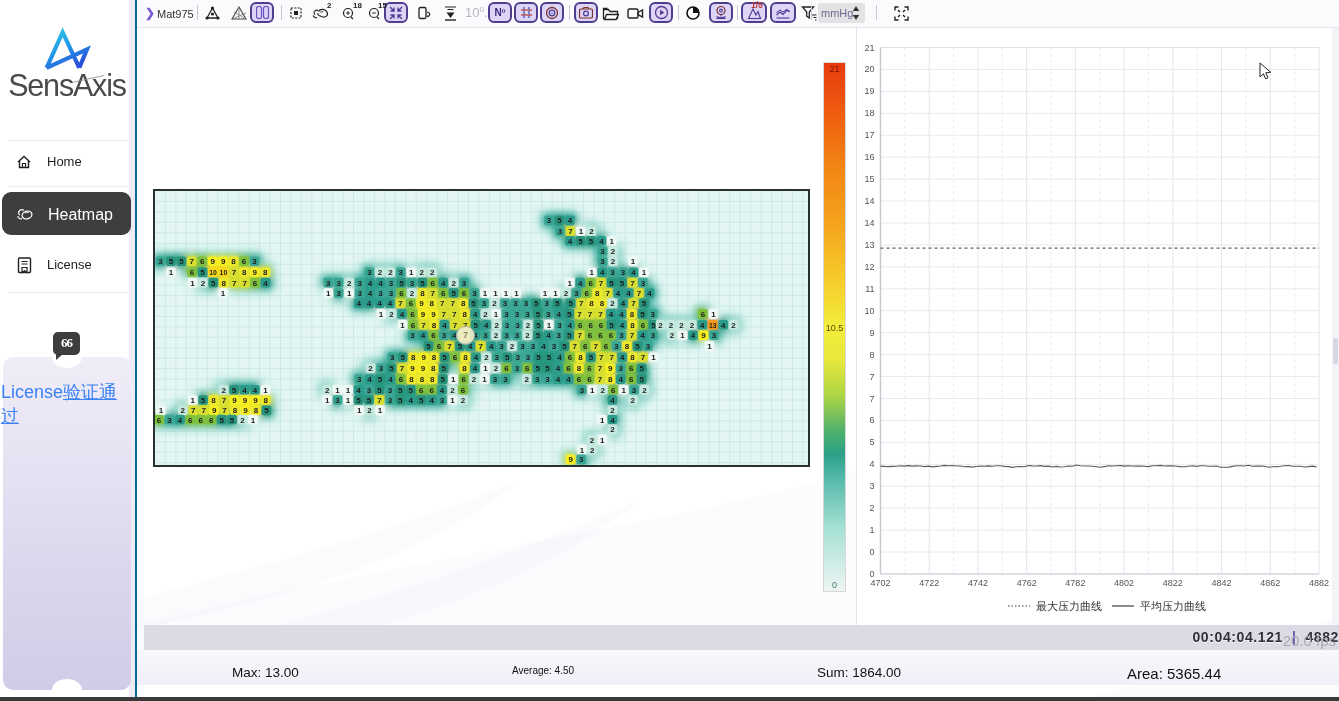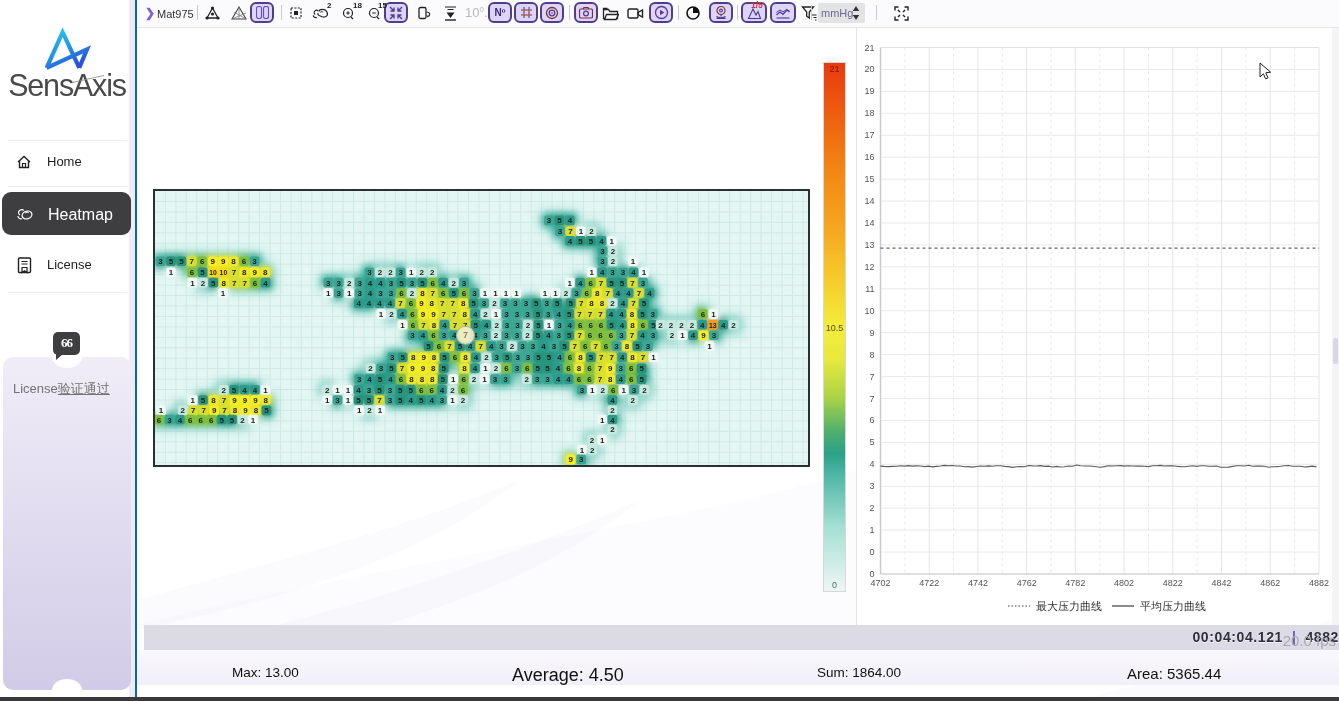--- a/index.html
+++ b/index.html
@@ -41,21 +41,21 @@
         <path d="M5 15.5v-5h5v5l-2.5-1.8z" fill="#fff" stroke="#222" stroke-width="1.2"></path>
       </svg>
 <div style="position:absolute;left:47px;top:9px;font-size:13px;color:#1d1d1f">License</div>
     </div>
     <div style="position:absolute;left:8px;top:292px;width:119px;height:1px;background:#ececf0"></div>
     <div style="position:absolute;left:3px;top:357px;width:128px;height:333px;border-radius:10px;
 background:linear-gradient(to bottom,#f0edf8 0%,#e2ddf0 45%,#d2cbe7 100%)"></div>
     <div style="position:absolute;left:52px;top:346px;width:30px;height:22px;border-radius:50%;background:#fff"></div>
     <div style="position:absolute;left:53px;top:332px;width:27px;height:23px;background:#3e3e40;border-radius:5px;color:#fff;font-weight:700;font-size:13px;text-align:center;line-height:22px;letter-spacing:-1px;font-family:'Liberation Serif',serif">66</div>
 <div style="position:absolute;left:56px;top:354px;width:0;height:0;border-left:7px solid #3e3e40;border-bottom:6px solid transparent"></div>
-    <div style="position:absolute;left:13px;top:380px;font-size:13px;color:#737373">License<span style="text-decoration:underline">验证通过</span></div>
+    <div style="position:absolute;left:1px;top:380px;font-size:18px;color:#3b82f6">License<span style="text-decoration:underline">验证通过</span></div>
     <div style="position:absolute;left:52px;top:679px;width:30px;height:22px;border-radius:50%;background:#fff"></div>
   </div>
 <div style="position:absolute;left:137px;top:0;width:1202px;height:28px;background:#fbfafd;border-bottom:1px solid #e6e4ee">
     <div style="position:absolute;left:8px;top:6px;color:#7b5fd0;font-weight:700;font-size:12px">❯</div>
     <div style="position:absolute;left:20px;top:8px;font-size:11px;color:#333">Mat975</div>
     <div style="position:absolute;left:60px;top:5px;width:1px;height:15px;background:#c9c9d2"></div>
     <div style="position:absolute;left:66px;top:4px;width:18px;height:18px;display:flex;align-items:center;justify-content:center">
       <svg width="17" height="17" viewBox="0 0 17 17" aria-hidden="true">
         <path d="M8.5 3 L14 13 H3 Z" fill="none" stroke="#222" stroke-width="1.3"></path>
         <circle cx="8.5" cy="3" r="1.6" fill="#222"></circle>
@@ -1952,18 +1952,18 @@
     <path d="M254 576h22" stroke="#5a5a5a" stroke-width="1.4"></path>
     <text x="282" y="580" font-size="11" fill="#333">平均压力曲线</text>
     <path d="M402 33 l0 14 l3.4-3.2 l2.2 5 l2.4-1 l-2.2-5 l4.8-0.6 z" fill="#fff" stroke="#222" stroke-width="1"></path>
   </svg>
 <div style="position:absolute;left:144px;top:625px;width:1195px;height:25px;background:#dcdae5">
 <div style="position:absolute;left:0;right:0;top:4px;text-align:right;font-size:14px;font-weight:700;color:#30303a;letter-spacing:0.6px;text-shadow:0 1px 0 rgba(255,255,255,0.7)">00:04:04.121&nbsp;&nbsp;<span style="color:#6456a8;font-weight:700">|</span>&nbsp;&nbsp;4882</div>
 <div style="position:absolute;right:3px;top:7px;font-size:15px;color:#a9a9b4">20.0 fps</div>
   </div>
 <div style="position:absolute;left:137px;top:650px;width:1202px;height:35px;background:linear-gradient(to bottom,#f9f8fc,#f1eff8)">
 <div style="position:absolute;left:95px;top:15px;font-size:13.5px;color:#111">Max: 13.00</div>
-<div style="position:absolute;left:375px;top:15px;font-size:18px;color:#111">Average: 4.50</div>
+<div style="position:absolute;left:375px;top:15px;font-size:10px;color:#111">Average: 4.50</div>
 <div style="position:absolute;left:680px;top:15px;font-size:13.5px;color:#111">Sum: 1864.00</div>
 <div style="position:absolute;left:990px;top:15px;font-size:15px;color:#111">Area: 5365.44</div>
   </div>
 <div style="position:absolute;left:0;top:697px;width:1339px;height:4px;background:#3a3a3c"></div>
 <div style="position:absolute;left:1332px;top:28px;width:7px;height:597px;background:#f4f3f8"></div>
 <div style="position:absolute;left:1333px;top:338px;width:5px;height:26px;background:#d8d6e2;border-radius:2px"></div>
 </body></html>

